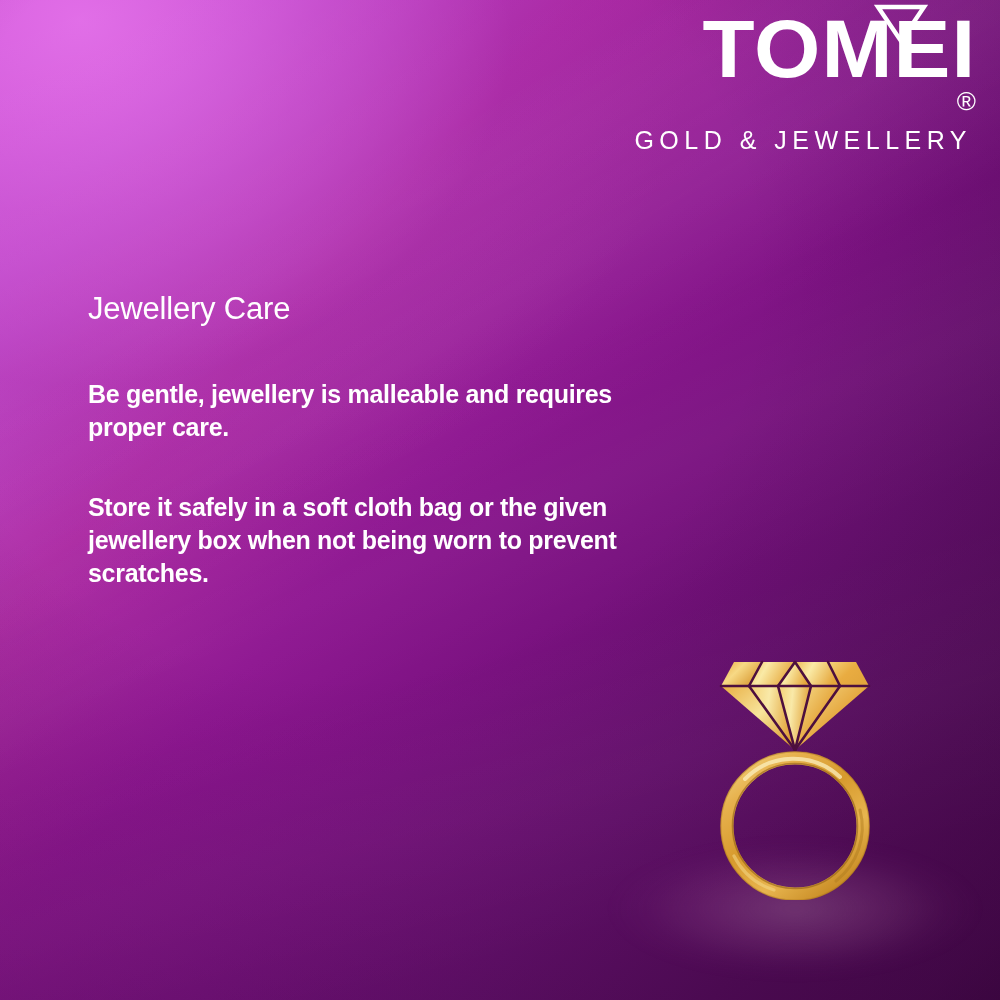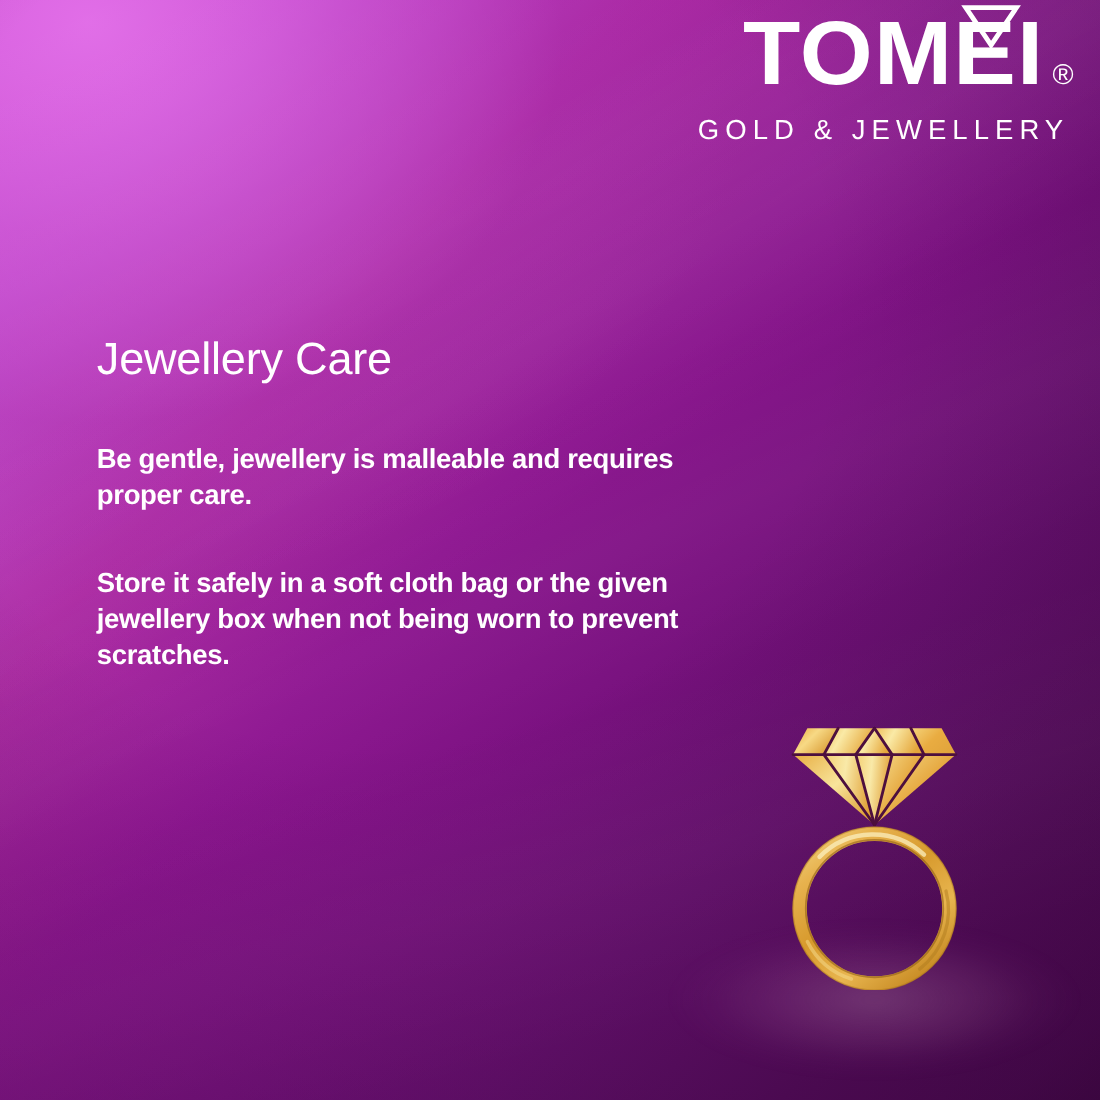--- a/index.html
+++ b/index.html
@@ -86,20 +86,21 @@
     top: 10px;
     width: 348px;
     text-align: right;
     user-select: none;
   }
   .logo-row {
     position: relative;
     display: flex;
     align-items: flex-end;
     justify-content: flex-end;
+    flex-direction: column;
   }
   .logo-word {
     font-family: "Liberation Sans", sans-serif;
     font-weight: bold;
     font-size: 82px;
     letter-spacing: 1px;
     color: #ffffff;
     line-height: 0.95;
     transform: scaleX(1.04);
     transform-origin: right bottom;
@@ -113,42 +114,42 @@
     line-height: 1;
   }
   .logo-diamond {
     position: absolute;
     right: 44px;
     top: -6px;
     width: 62px;
     height: 40px;
   }
   .logo-sub {
-    margin-top: 16px;
+    margin-top: 4px;
     font-size: 25px;
     font-weight: normal;
     letter-spacing: 5.5px;
     color: #ffffff;
     padding-right: 4px;
   }
 
   
   .copy {
     position: absolute;
     left: 88px;
     top: 288px;
     width: 560px;
   }
   .headline {
     color: #ffffff;
-    font-size: 41px;
+    font-size: 31px;
     font-weight: normal;
     letter-spacing: -0.2px;
     line-height: 1.1;
-    margin: 16px 0 52px 0;
+    margin: 4px 0 52px 0;
   }
   .para {
     color: #ffffff;
     font-size: 25px;
     font-weight: bold;
     line-height: 1.33;
     letter-spacing: -0.3px;
     margin: 0 0 46px 0;
   }
   .para:last-child { margin-bottom: 0; }

